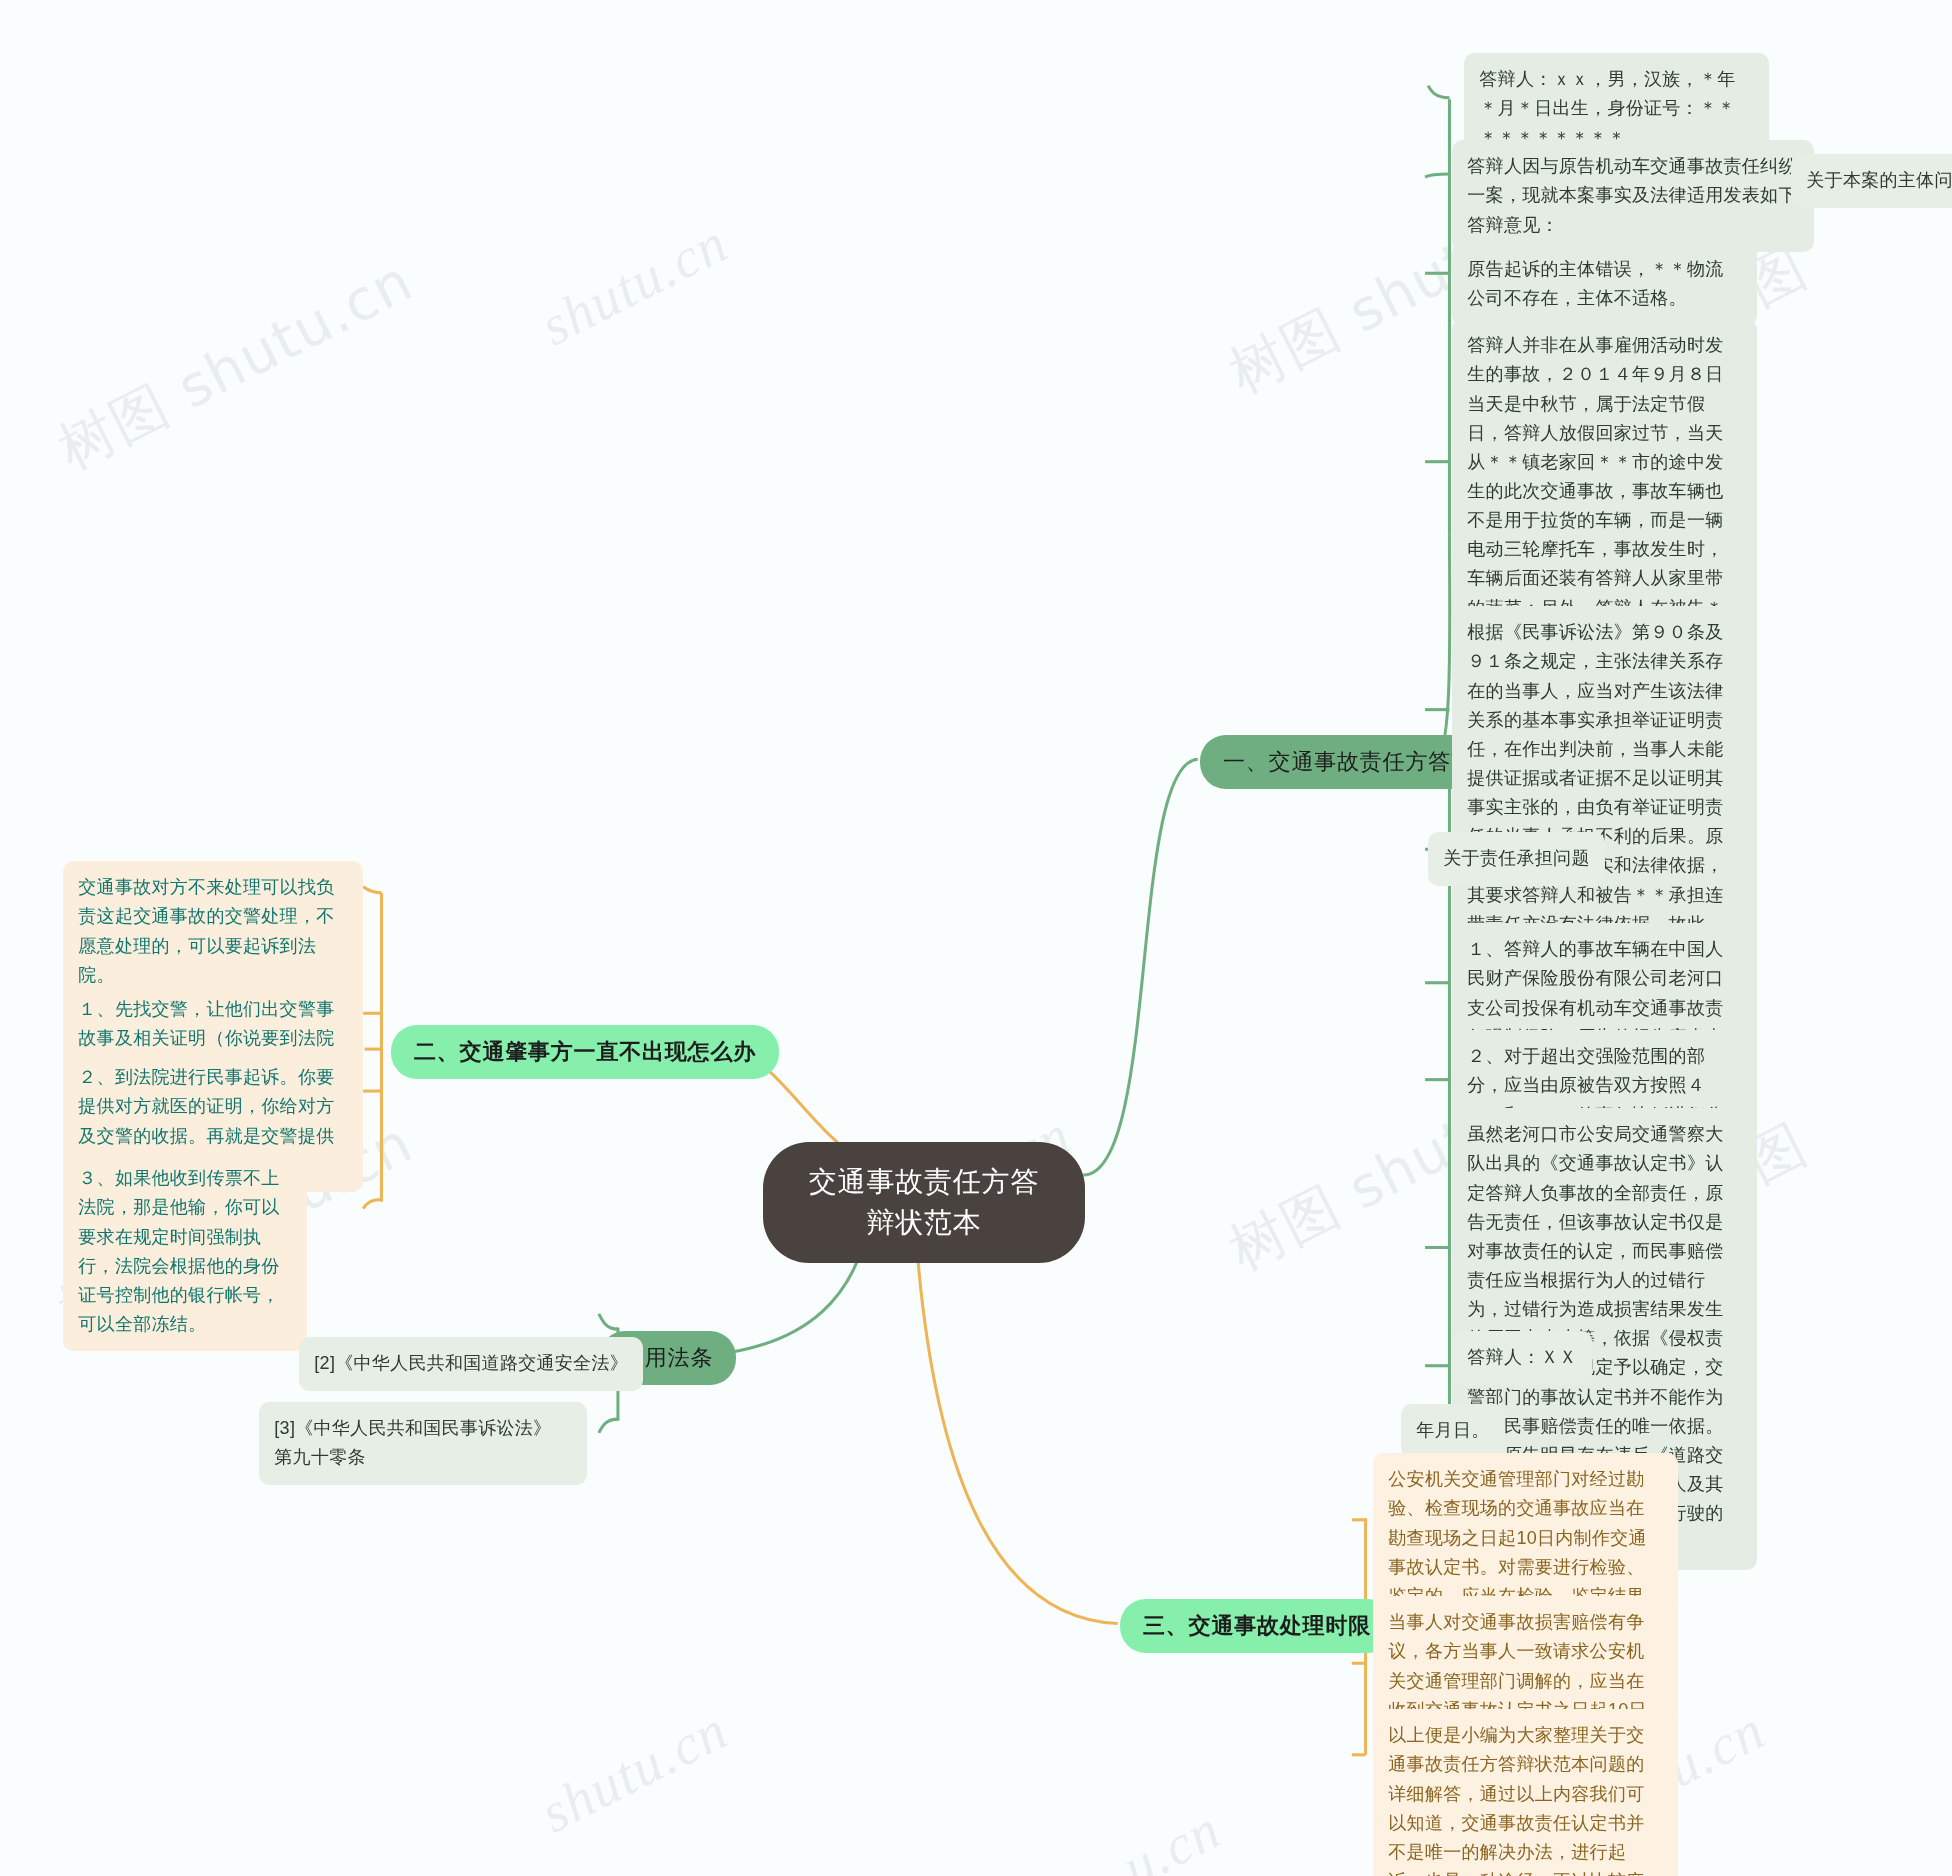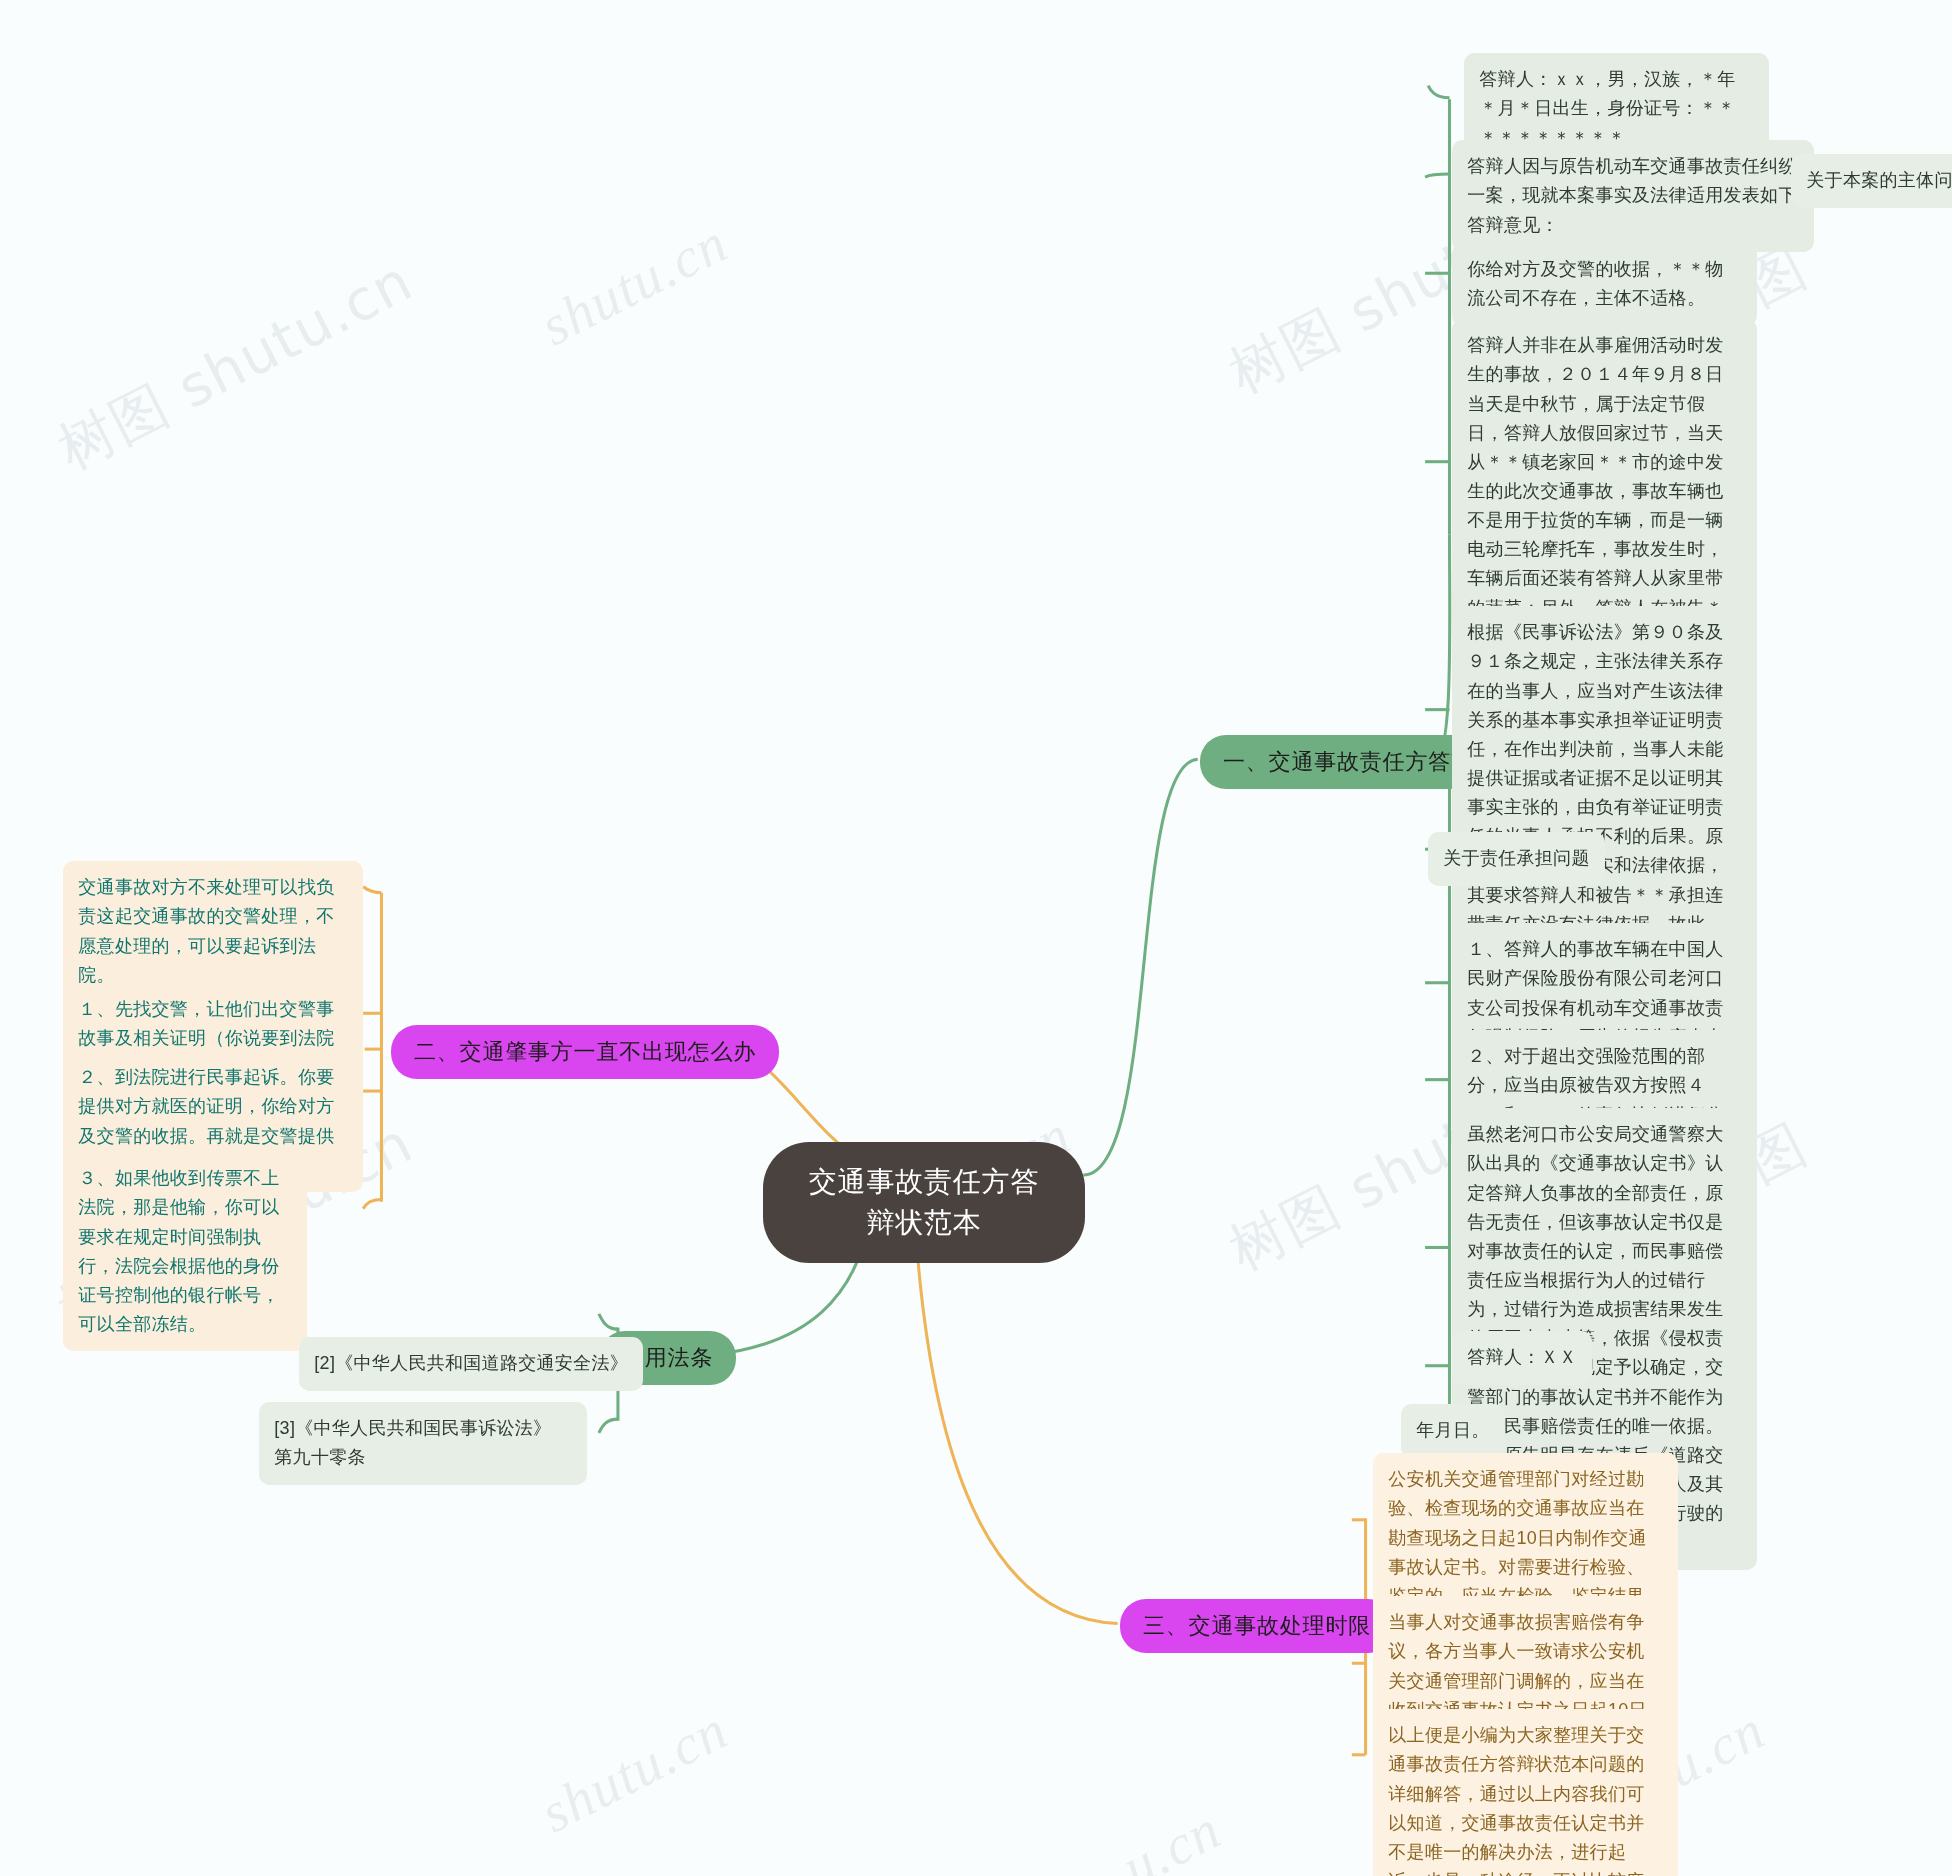--- a/index.html
+++ b/index.html
@@ -44,21 +44,21 @@
   
   .branch {
     border-radius: 26px;
     font-size: 22px;
     padding: 12.2px 23px;
     color: #1d1d1d;
     white-space: nowrap;
     letter-spacing: 0.8px;
   }
   .branch.green { background: #6fae80; }
-  .branch.orange { background: #d946ef; }
+  .branch.orange { background: #86efac; font-weight: bold; }
   .branch.green-sm { background: #6fae80; font-size: 22px; padding: 12.2px 23px; }
 
   
   .leaf {
     border-radius: 10.7px;
     font-size: 18px;
     line-height: 1.62;
     padding: 12.2px 15.3px;
     letter-spacing: 0.3px;
   }
@@ -152,21 +152,21 @@
   <div class="node root" style="left:763px; top:1142px;">交通事故责任方答辩状范本</div>
 
   <div class="node branch green" style="left:1200px; top:735px;">一、交通事故责任方答辩状范本</div>
 
   <div class="node leaf green" style="left:1452px; top:53px; width:305px;margin-left:12px;">答辩人：ｘｘ，男，汉族，＊年＊月＊日出生，身份证号：＊＊＊＊＊＊＊＊＊＊。</div>
 
   <div class="node leaf green" style="left:1452px; top:140px; width:362px;">答辩人因与原告机动车交通事故责任纠纷一案，现就本案事实及法律适用发表如下答辩意见：</div>
 
   <div class="node leaf green-pale" style="left:1791px; top:154px; width:auto; white-space:nowrap;">关于本案的主体问题</div>
 
-  <div class="node leaf green" style="left:1452px; top:243px; width:305px;">你给对方及交警的收据，＊＊物流公司不存在，主体不适格。</div>
+  <div class="node leaf green" style="left:1452px; top:243px; width:305px;">原告起诉的主体错误，＊＊物流公司不存在，主体不适格。</div>
 
   <div class="node leaf green" style="left:1452px; top:319px; width:305px;">答辩人并非在从事雇佣活动时发生的事故，２０１４年９月８日当天是中秋节，属于法定节假日，答辩人放假回家过节，当天从＊＊镇老家回＊＊市的途中发生的此次交通事故，事故车辆也不是用于拉货的车辆，而是一辆电动三轮摩托车，事故发生时，车辆后面还装有答辩人从家里带的蔬菜；另外，答辩人在被告＊＊（系答辩人胞兄）处工作时，主要负责货运的调度和指挥，货运部请的有专门的司机和卸货人员，答辩人不负责运货。原告主张答辩人是在从事雇佣活动的过程中发生的事故，与事实不符，庭审中原告亦未能提供有效的证据证明该事实。</div>
 
   <div class="node leaf green" style="left:1452px; top:606px; width:305px;">根据《民事诉讼法》第９０条及９１条之规定，主张法律关系存在的当事人，应当对产生该法律关系的基本事实承担举证证明责任，在作出判决前，当事人未能提供证据或者证据不足以证明其事实主张的，由负有举证证明责任的当事人承担不利的后果。原告的主张毫无事实和法律依据，其要求答辩人和被告＊＊承担连带责任亦没有法律依据，故此，请求法庭依法驳回原告对＊＊物流公司和＊＊的该项诉讼请求。</div>
 
   <div class="node leaf green-pale" style="left:1428px; top:832px; white-space:nowrap;text-align:center;">关于责任承担问题</div>
 
   <div class="node leaf green" style="left:1452px; top:923px; width:305px;">１、答辩人的事故车辆在中国人民财产保险股份有限公司老河口支公司投保有机动车交通事故责任强制保险，原告的损失应当由保险公司在交强险责任限额内予以赔偿；</div>
 
   <div class="node leaf green" style="left:1452px; top:1030px; width:305px;">２、对于超出交强险范围的部分，应当由原被告双方按照４０％和６０％的责任比例进行分担。</div>

